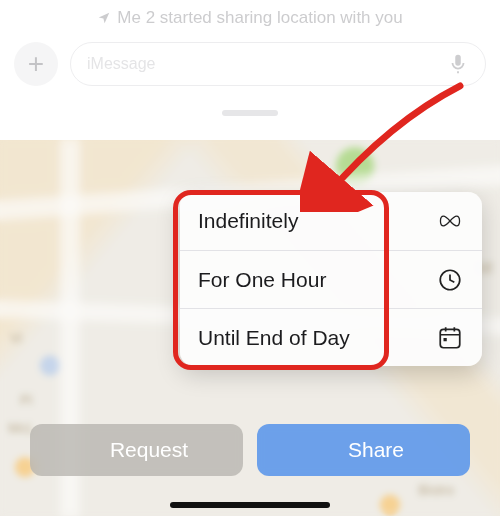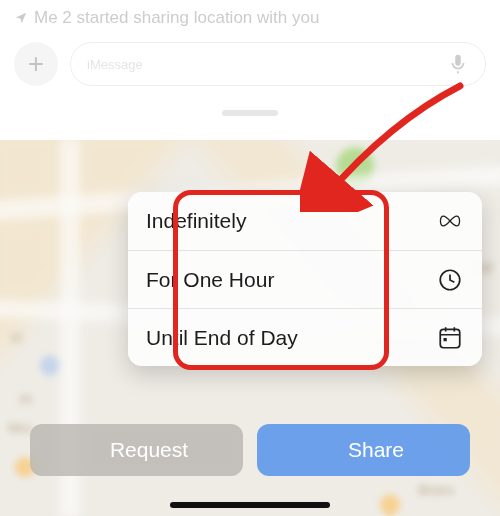--- a/index.html
+++ b/index.html
@@ -13,21 +13,21 @@
     background: #fff;
     padding: 6px 14px;
   }
   .top-overlay {
     position: absolute; inset: 0;
     background: rgba(255,255,255,0.55);
     z-index: 5;
     pointer-events: none;
   }
   .status-line {
-    display: flex; align-items: center; 
+    display: flex; align-items: center; justify-content: center;
     gap: 6px;
     color: #8e8e93;
     font-size: 17px;
     padding-top: 2px;
   }
   .status-line svg { width: 14px; height: 14px; fill: #8e8e93; }
   .input-row {
     display: flex; align-items: center; gap: 12px;
     margin-top: 14px;
   }
@@ -37,21 +37,21 @@
     display: flex; align-items: center; justify-content: center;
     color: #7b7b80; font-size: 28px; font-weight: 300;
   }
   .msg-input {
     flex: 1; height: 44px; border-radius: 22px;
     border: 1px solid #d8d8dc;
     background: #fff;
     display: flex; align-items: center; justify-content: space-between;
     padding: 0 16px;
     color: #c4c4c8;
-    font-size: 13px;
+    font-size: 16px;
   }
   .mic { width: 22px; height: 22px; }
   .mic svg { width: 100%; height: 100%; fill: #909095; }
   .grabber {
     width: 56px; height: 6px; border-radius: 3px;
     background: #c8c8cc;
     margin: 24px auto 0;
   }
 
   
@@ -77,21 +77,21 @@
   .street1 {
     position: absolute;
     background: rgba(255,255,255,0.7);
     filter: blur(3px);
   }
 
   
   .popup {
     position: absolute;
     top: 192px; right: 18px;
-    width: 354px;
+    width: 302px;
     background: rgba(252,252,252,0.96);
     border-radius: 14px;
     box-shadow: 0 8px 24px rgba(0,0,0,0.18);
     overflow: hidden;
     z-index: 20;
   }
   .popup-row {
     display: flex; align-items: center; justify-content: space-between;
     height: 58px;
     padding: 0 18px;

